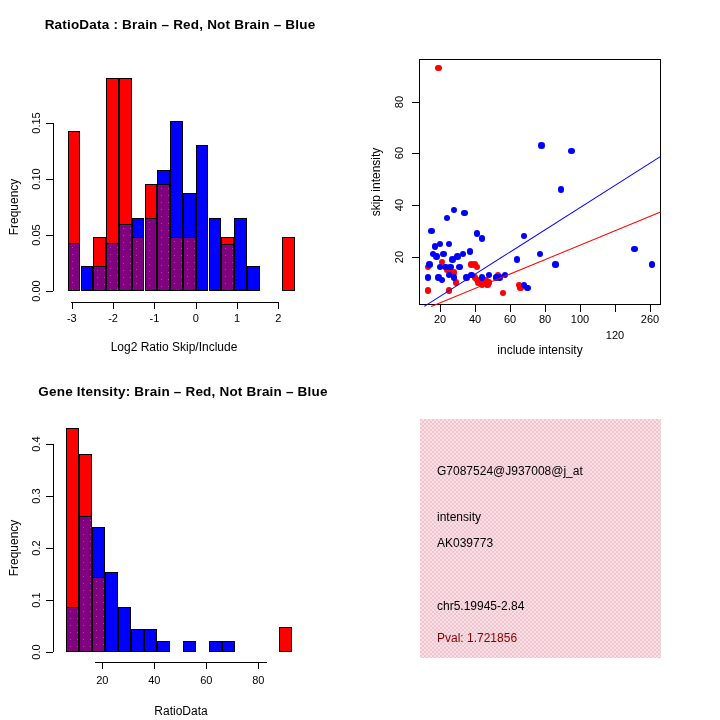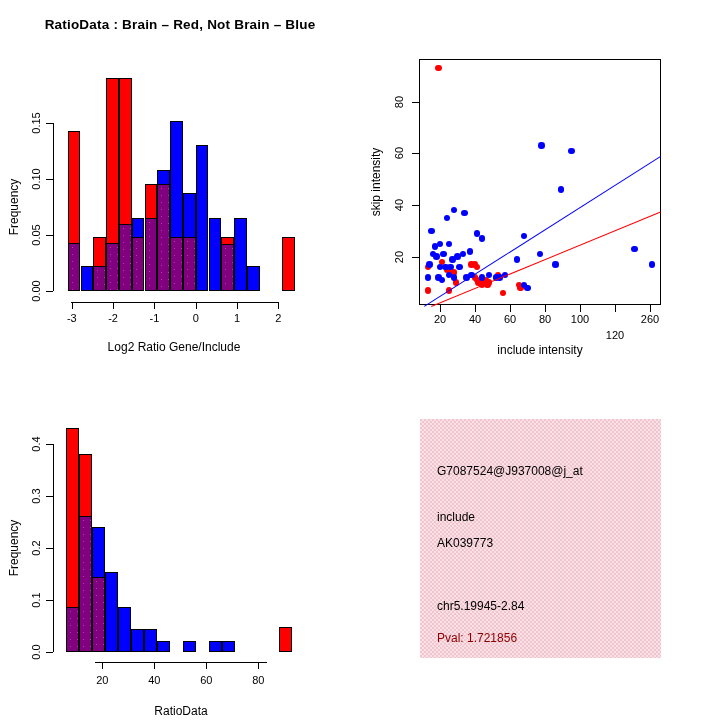--- a/index.html
+++ b/index.html
@@ -30,21 +30,21 @@
   .iline{position:absolute;font-size:12px;white-space:nowrap;}
   .iline.pval{color:#8B0000;}
 </style>
 </head>
 <body>
 
 <div id="stage">
 
   <div class="panel" id="p-h1">
     <div class="title ctr" style="left:180px;top:24px">RatioData : Brain – Red, Not Brain – Blue</div>
-    <div class="axlab ctr" style="left:174px;top:347px">Log2 Ratio Gene/Include</div>
+    <div class="axlab ctr" style="left:174px;top:347px">Log2 Ratio Skip/Include</div>
     <div class="axlab rot" style="left:14px;top:207px">Frequency</div>
   <div class="ln" style="left: 53.3px; top: 122.7px; width: 1px; height: 168px;"></div>
       <div class="ln" style="left: 46.3px; top: 290.7px; width: 7px; height: 1px;"></div>
       <div class="ticklab rot" style="left: 36px; top: 290.7px;">0.00</div>
       <div class="ln" style="left: 46.3px; top: 234.7px; width: 7px; height: 1px;"></div>
       <div class="ticklab rot" style="left: 36px; top: 234.7px;">0.05</div>
       <div class="ln" style="left: 46.3px; top: 178.7px; width: 7px; height: 1px;"></div>
       <div class="ticklab rot" style="left: 36px; top: 178.7px;">0.10</div>
       <div class="ln" style="left: 46.3px; top: 122.7px; width: 7px; height: 1px;"></div>
       <div class="ticklab rot" style="left: 36px; top: 122.7px;">0.15</div>
@@ -182,20 +182,21 @@
       <div class="pt" style="left: 552.3px; top: 261.2px; background: rgb(0, 0, 255);"></div>
       <div class="pt" style="left: 557.5px; top: 186.2px; background: rgb(0, 0, 255);"></div>
       <div class="pt" style="left: 568px; top: 147.5px; background: rgb(0, 0, 255);"></div>
       <div class="pt" style="left: 631px; top: 245.7px; background: rgb(0, 0, 255);"></div>
       <div class="pt" style="left: 648.5px; top: 261.2px; background: rgb(0, 0, 255);"></div>
       <div class="regline" style="left: 424.3px; top: 305.8px; width: 279.8px; background: rgb(0, 0, 255); transform: rotate(-0.56549rad);"></div>
       <div class="regline" style="left: 431.3px; top: 305.8px; width: 247.9px; background: rgb(255, 0, 0); transform: rotate(-0.390441rad);"></div>
     </div>
 
   <div class="panel" id="p-h2">
+    <div class="title ctr" style="left:183px;top:391px">Gene Itensity: Brain – Red, Not Brain – Blue</div>
     <div class="axlab ctr" style="left:181px;top:711px">RatioData</div>
     <div class="axlab rot" style="left:14px;top:548px">Frequency</div>
   <div class="ln" style="left: 53.3px; top: 443.7px; width: 1px; height: 208.3px;"></div>
       <div class="ln" style="left: 46.3px; top: 652px; width: 7px; height: 1px;"></div>
       <div class="ticklab rot" style="left: 36px; top: 652px;">0.0</div>
       <div class="ln" style="left: 46.3px; top: 600px; width: 7px; height: 1px;"></div>
       <div class="ticklab rot" style="left: 36px; top: 600px;">0.1</div>
       <div class="ln" style="left: 46.3px; top: 548px; width: 7px; height: 1px;"></div>
       <div class="ticklab rot" style="left: 36px; top: 548px;">0.2</div>
       <div class="ln" style="left: 46.3px; top: 496px; width: 7px; height: 1px;"></div>
@@ -224,19 +225,19 @@
       <div class="bar blue" style="left: 156.9px; top: 641.1px; width: 13px; height: 10.9px;"></div>
       <div class="bar blue" style="left: 182.9px; top: 641.1px; width: 13px; height: 10.9px;"></div>
       <div class="bar blue" style="left: 208.9px; top: 641.1px; width: 13px; height: 10.9px;"></div>
       <div class="bar blue" style="left: 221.9px; top: 641.1px; width: 13px; height: 10.9px;"></div>
       <div class="bar red" style="left: 279.1px; top: 627px; width: 13px; height: 25px;"></div>
     </div>
 
   <div class="panel" id="p-box">
     <div class="infobox"></div>
     <div class="iline" style="left:437px;top:464px">G7087524@J937008@j_at</div>
-    <div class="iline" style="left:437px;top:510px">include</div>
+    <div class="iline" style="left:437px;top:510px">intensity</div>
     <div class="iline" style="left:437px;top:536px">AK039773</div>
     <div class="iline" style="left:437px;top:599px">chr5.19945-2.84</div>
     <div class="iline pval" style="left:437px;top:631px">Pval: 1.721856</div>
   </div>
 
 </div>
 
 </body></html>

